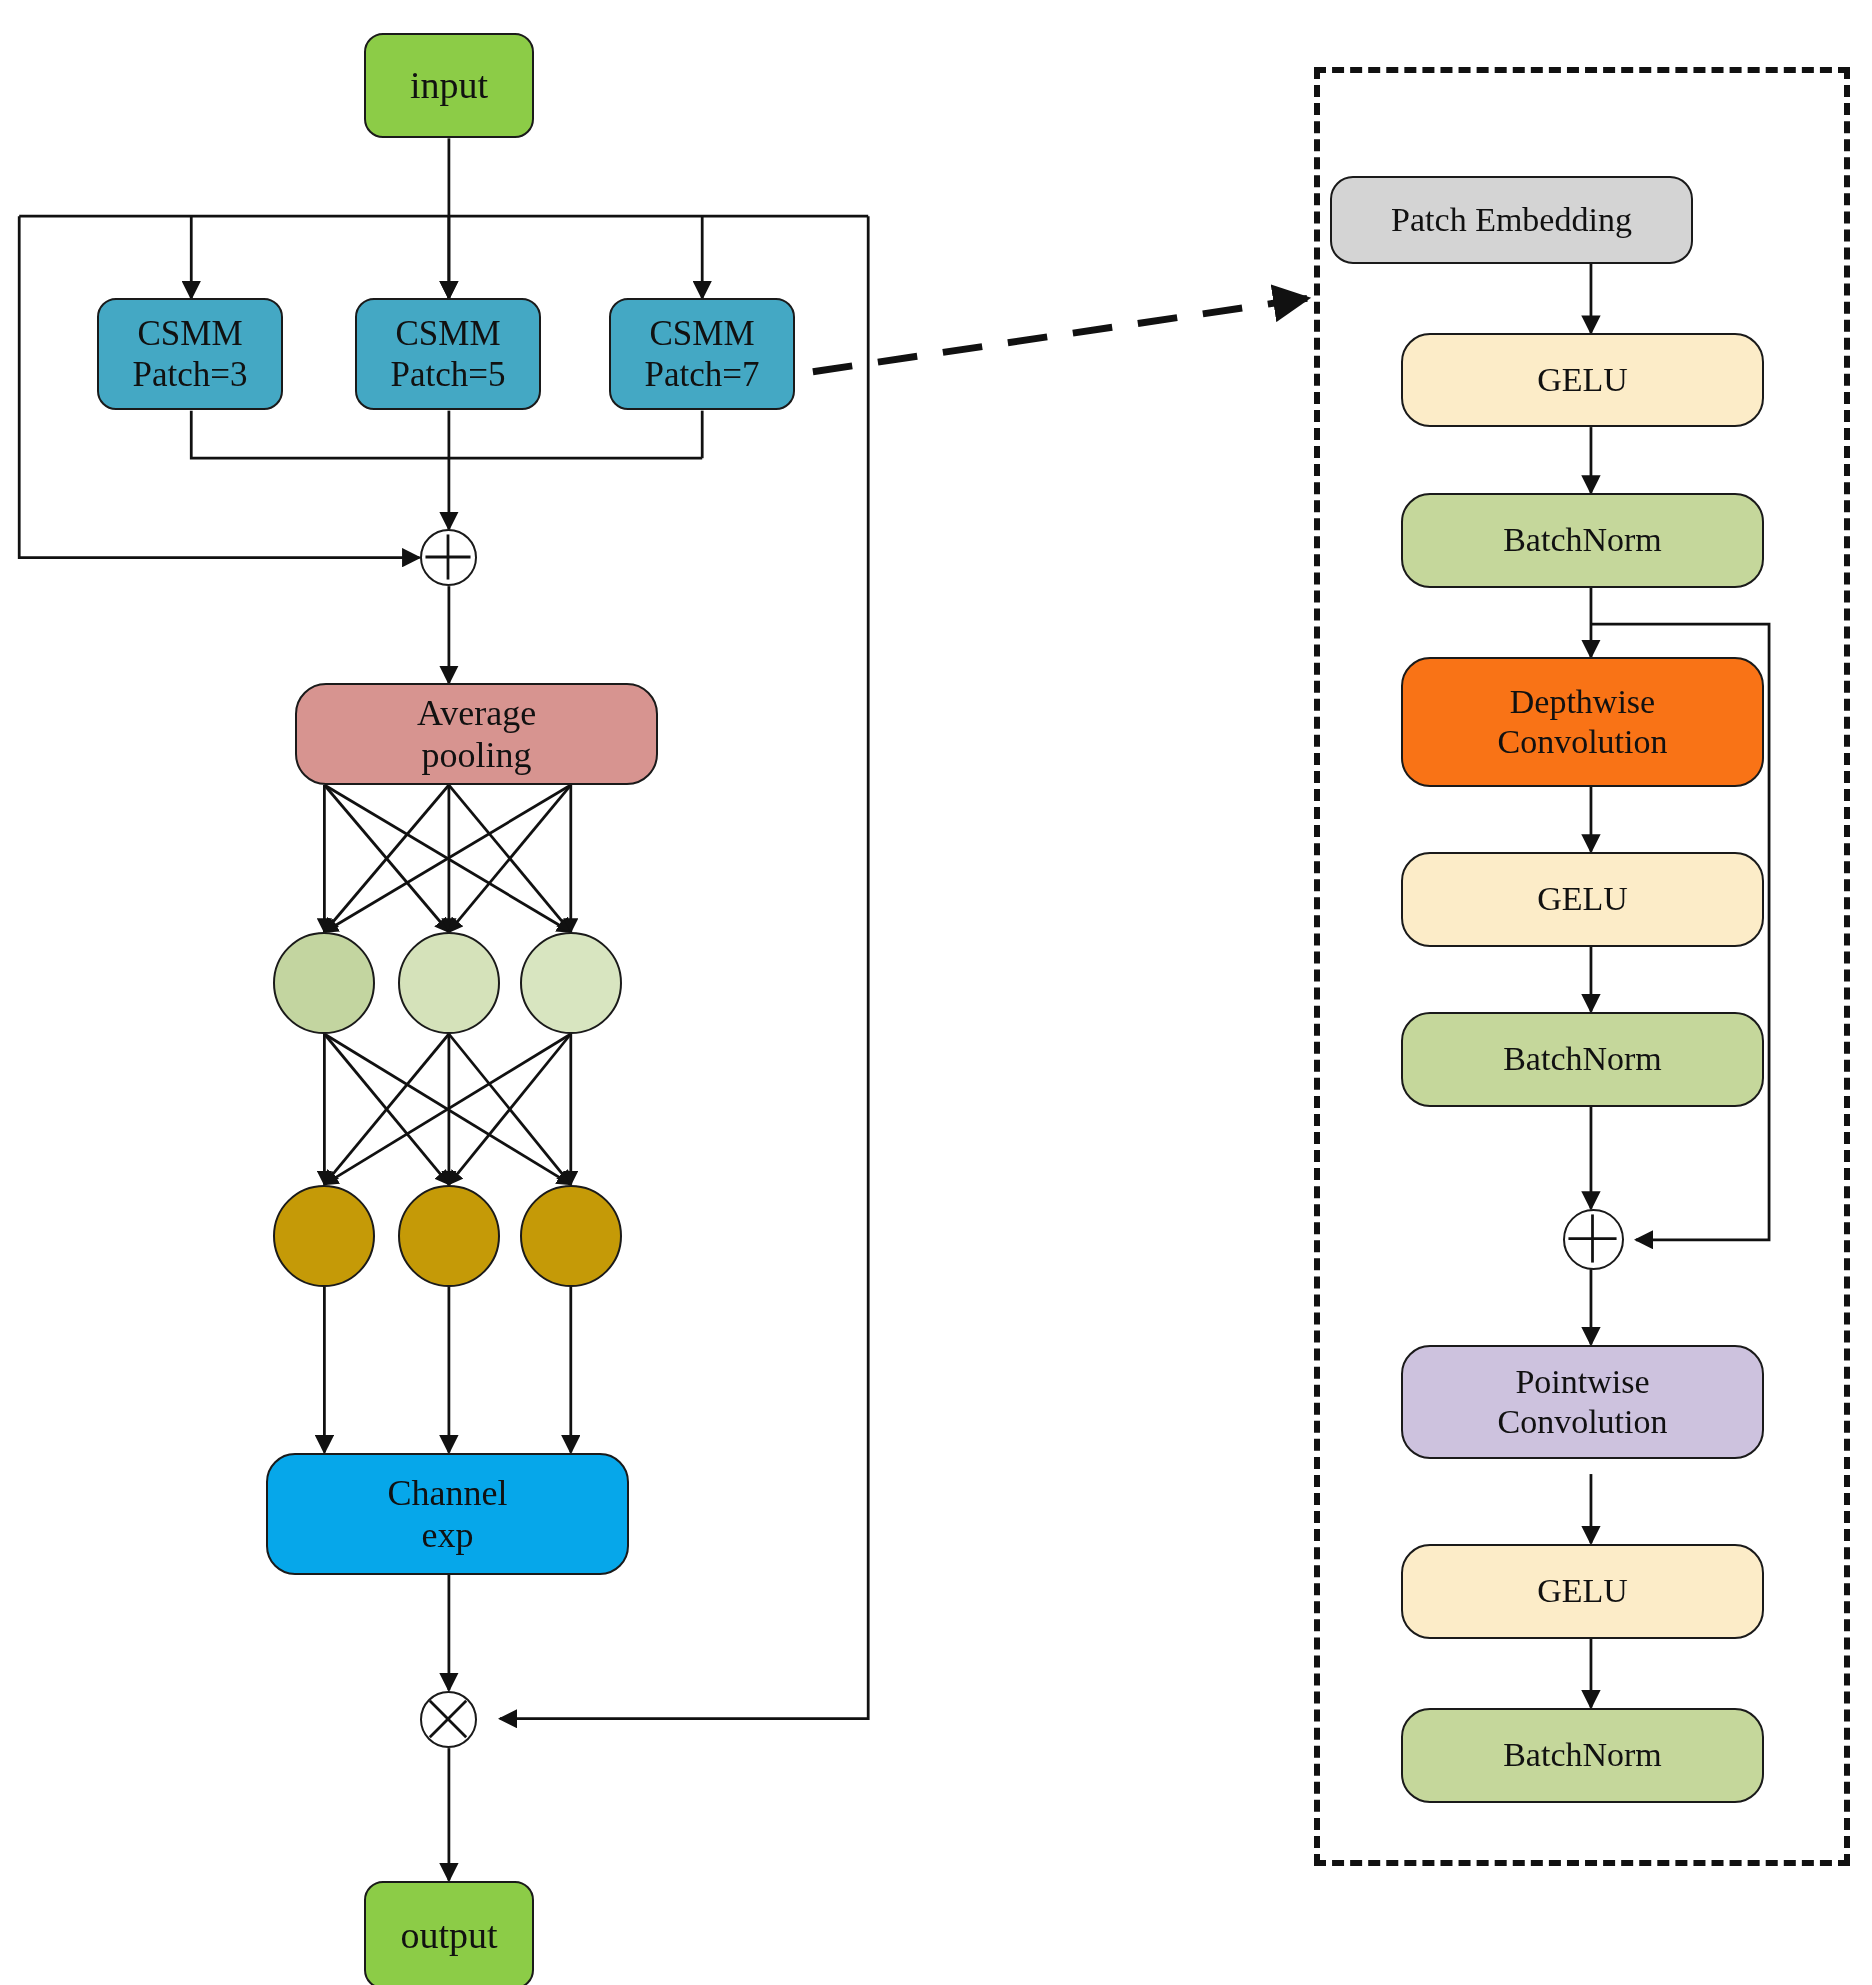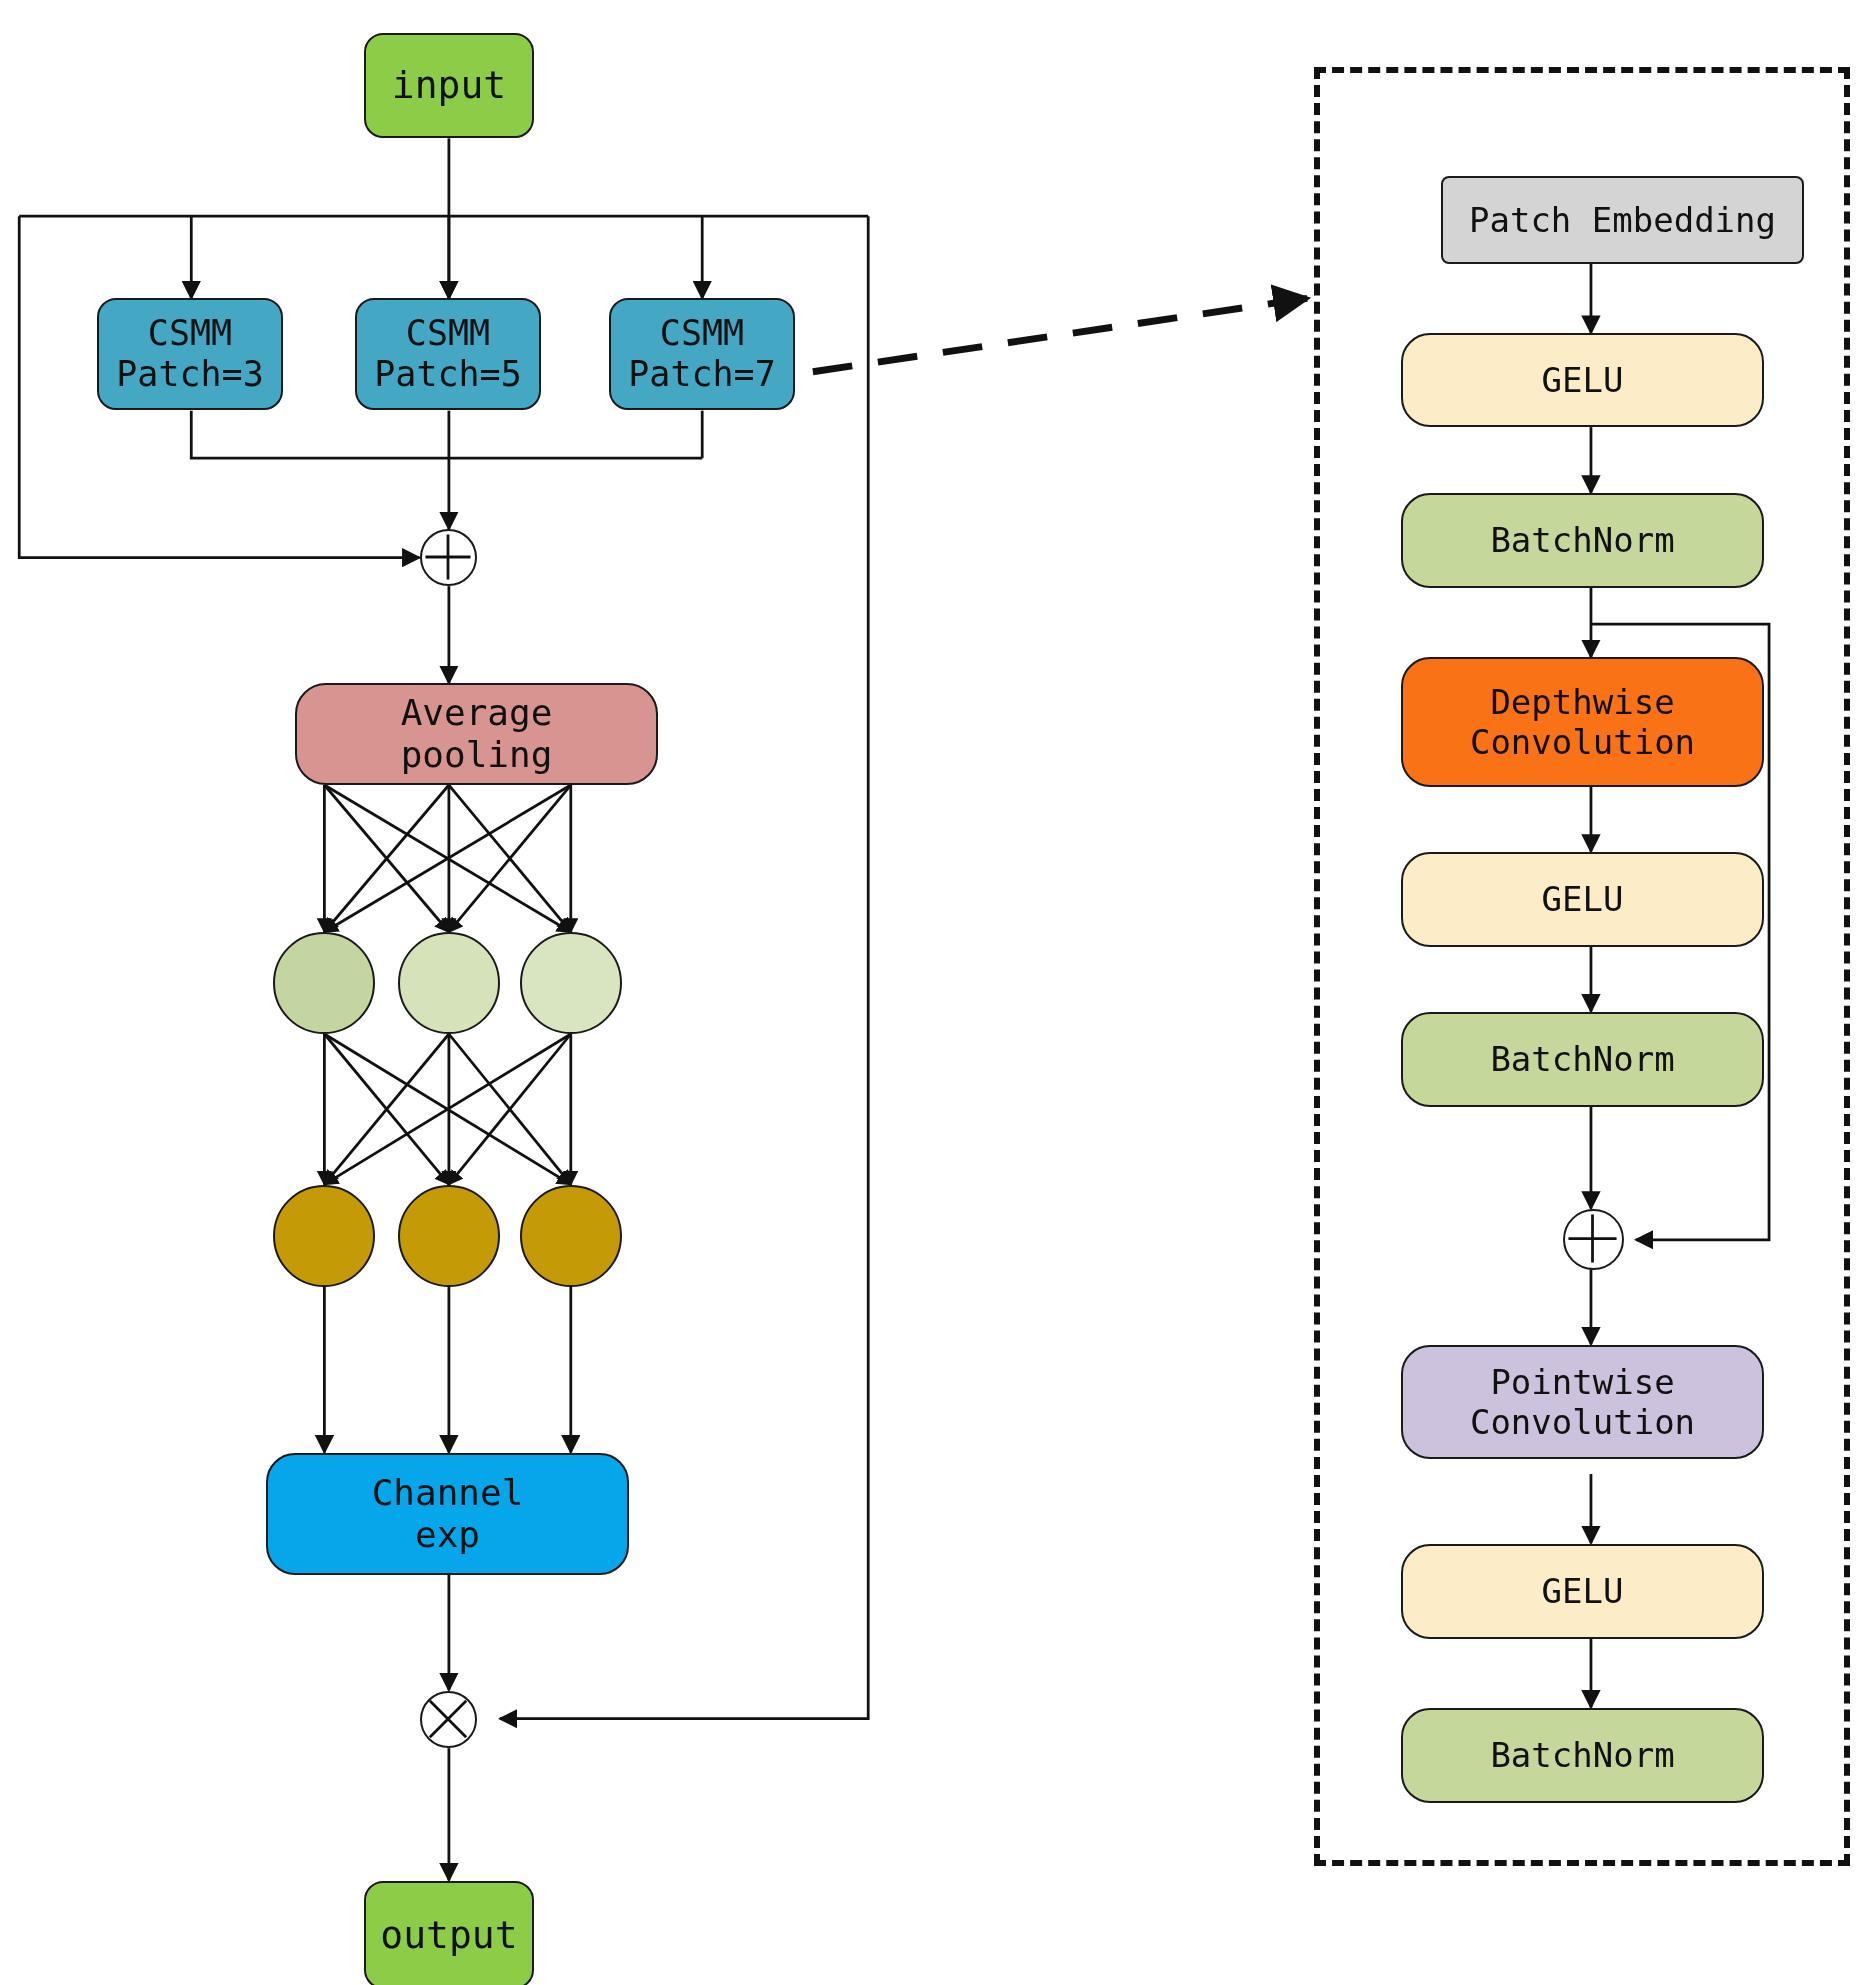--- a/index.html
+++ b/index.html
@@ -31,21 +31,21 @@
     border: 2.6px solid #1a1a1a;
     display: flex;
     align-items: center;
     justify-content: center;
     text-align: center;
     color: #111111;
     line-height: 1.18;
     white-space: pre-line;
     z-index: 5;
   }
-  .rbox { border-radius: 19px; }
+  .rbox { border-radius: 19px; font-family: Liberation Serif, serif; }
   .circle-node {
     position: absolute;
     box-sizing: border-box;
     border: 2.6px solid #1a1a1a;
     border-radius: 50%;
     z-index: 5;
   }
   .dashed-panel {
     position: absolute;
     box-sizing: border-box;
@@ -176,22 +176,22 @@
       <line x1="9" y1="9" x2="51" y2="51" stroke="#111111" stroke-width="3.2"></line>
       <line x1="51" y1="9" x2="9" y2="51" stroke="#111111" stroke-width="3.2"></line>
     </svg>
   </div>
 
   <div class="node rbox" style="left:364px; top:1881px; width:170px; height:108px;
               background:#8ccc47; font-size:38px;">output</div>
 
   <div class="dashed-panel" style="left:1314px; top:67px; width:536px; height:1799px;"></div>
 
-  <div class="node rbox" style="left:1441px; top:176px; width:363px; height:88px;
-              background:#d4d4d4; border-radius:8px; font-size:34px;">Patch Embedding</div>
+  <div class="node rbox" style="left:1330px; top:176px; width:363px; height:88px;
+              background:#d4d4d4; border-radius:23px; font-size:34px;">Patch Embedding</div>
 
   <div class="node rbox" style="left:1401px; top:333px; width:363px; height:94px;
               background:#fcecc8; border-radius:29px; font-size:34px;">GELU</div>
 
   <div class="node rbox" style="left:1401px; top:493px; width:363px; height:95px;
               background:#c5d79b; border-radius:29px; font-size:34px;">BatchNorm</div>
 
   <div class="node rbox" style="left:1401px; top:657px; width:363px; height:130px;
               background:#f97316; border-radius:29px; font-size:34px;">Depthwise
 Convolution</div>

